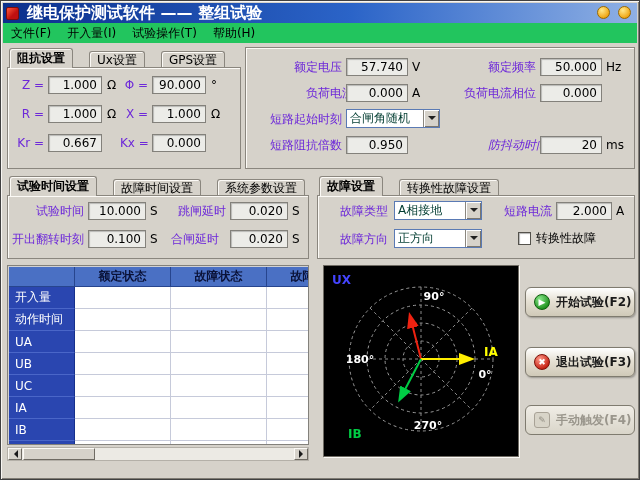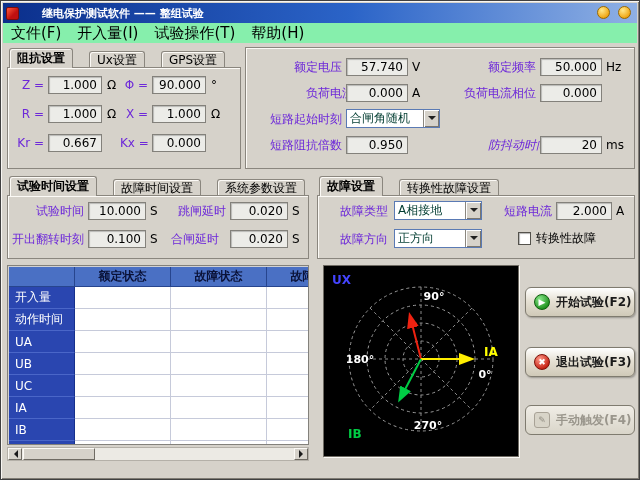--- a/index.html
+++ b/index.html
@@ -5,27 +5,27 @@
   html,body{margin:0;padding:0;}
   body{width:640px;height:480px;font-family:"DejaVu Sans","Liberation Sans",sans-serif;}
   *{box-sizing:border-box;}
   .window{position:relative;width:640px;height:480px;background:#d6d2ca;border:1px solid #404040;
     box-shadow:inset 1px 1px 0 #f8f6f2, inset -1px -1px 0 #807c74;overflow:hidden;}
   
   .titlebar{position:absolute;left:2px;top:2px;right:2px;height:20px;
     background:linear-gradient(to right,#0b2f8c,#2b64c8 55%,#8fb0e4);display:flex;align-items:center;}
   .appicon{width:13px;height:13px;margin-left:3px;border-radius:2px;
     background:linear-gradient(135deg,#ff5a3c,#c01010 60%);border:1px solid #7c0c0c;flex:0 0 auto;}
-  .apptitle{color:#fff;font-weight:bold;font-size:11px;margin-left:23px;white-space:nowrap;}
+  .apptitle{color:#fff;font-weight:bold;font-size:16px;margin-left:8px;white-space:nowrap;}
   .winbtns{position:absolute;right:6px;top:3px;display:flex;gap:8px;}
   .winbtn{width:13px;height:13px;border-radius:50%;border:1px solid #9c6a00;
     background:radial-gradient(circle at 35% 30%,#ffe88a,#f0a818 70%,#c87808);}
   
   .menubar{position:absolute;left:2px;top:22px;right:2px;height:20px;display:flex;align-items:center;
-    background:#86efac;font-size:15px;}
+    background:#22c55e;font-size:12px;}
   .menuitem{padding:2px 8px;color:#000;cursor:default;}
   
   .panel{position:absolute;}
   .tabs{position:absolute;left:0;top:0;height:20px;display:flex;align-items:flex-end;padding-left:2px;gap:16px;z-index:3;}
   .tab{font-size:12px;padding:0 7px;background:#d6d2ca;border:1px solid #8a867e;border-bottom:none;
     border-radius:3px 3px 0 0;box-shadow:inset 1px 1px 0 #fcfaf6;height:16px;line-height:16px;white-space:nowrap;}
   .tab.sel{height:20px;line-height:19px;font-weight:bold;margin-bottom:-1px;z-index:4;position:relative;}
   .pbody{position:absolute;left:0;right:0;bottom:0;background:#d6d2ca;border:1px solid #8a867e;
     box-shadow:inset 1px 1px 0 #fcfaf6;}
   .pbody.tabbed{top:20px;}

